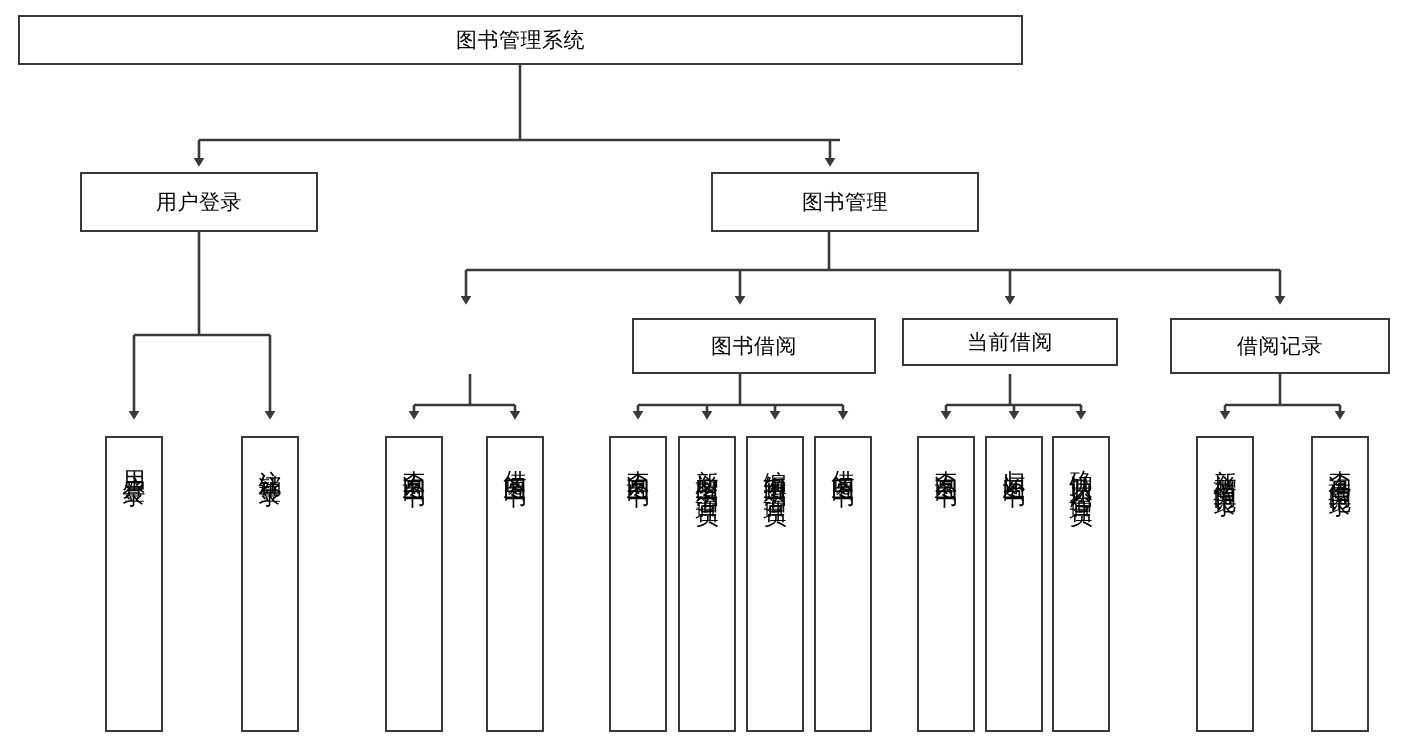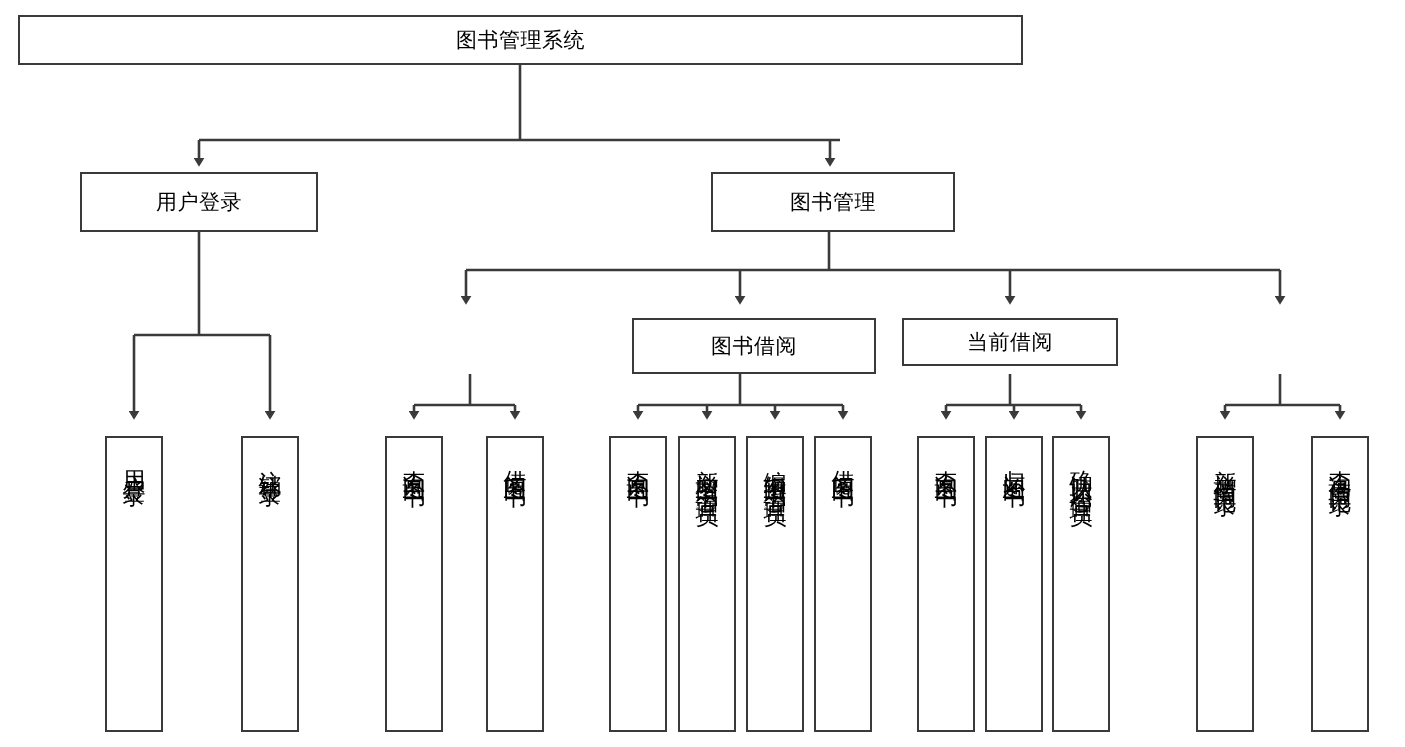--- a/index.html
+++ b/index.html
@@ -100,29 +100,32 @@
     </g>
   </svg>
 
   <div class="node horiz" id="node-root" style="left:18px;top:15px;width:1005px;height:50px;">
     <span class="lbl">图书管理系统</span>
   </div>
 
   <div class="node horiz" style="left:80px;top:172px;width:238px;height:60px;">
     <span class="lbl">用户登录</span>
   </div>
-  <div class="node horiz" style="left:711px;top:172px;width:244px;height:60px;">
+  <div class="node horiz" style="left:711px;top:172px;width:268px;height:60px;">
     <span class="lbl">图书管理</span>
   </div>
 
   <div class="node horiz" style="left:632px;top:318px;width:244px;height:56px;">
     <span class="lbl">图书借阅</span>
   </div>
   <div class="node horiz" style="left:902px;top:318px;width:216px;height:48px;">
     <span class="lbl">当前借阅</span>
+  </div>
+  <div class="node horiz" style="left:1170px;top:318px;width:220px;height:56px;">
+    <span class="lbl">借阅记录</span>
   </div>
 
   <div class="node vert" style="left:105px;top:436px;width:58px;height:296px;">
     <span class="lbl">用户登录</span>
   </div>
   <div class="node vert" style="left:241px;top:436px;width:58px;height:296px;">
     <span class="lbl">注销登录</span>
   </div>
 
   <div class="node vert" style="left:385px;top:436px;width:58px;height:296px;">

